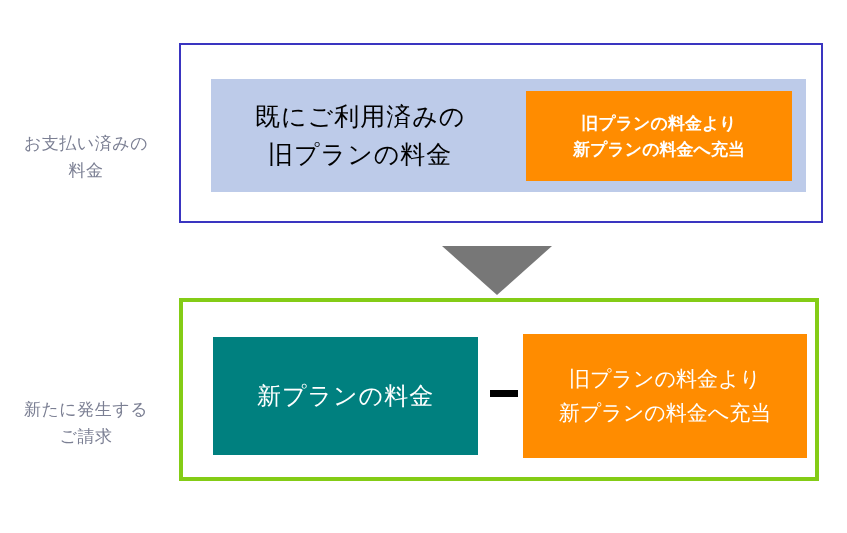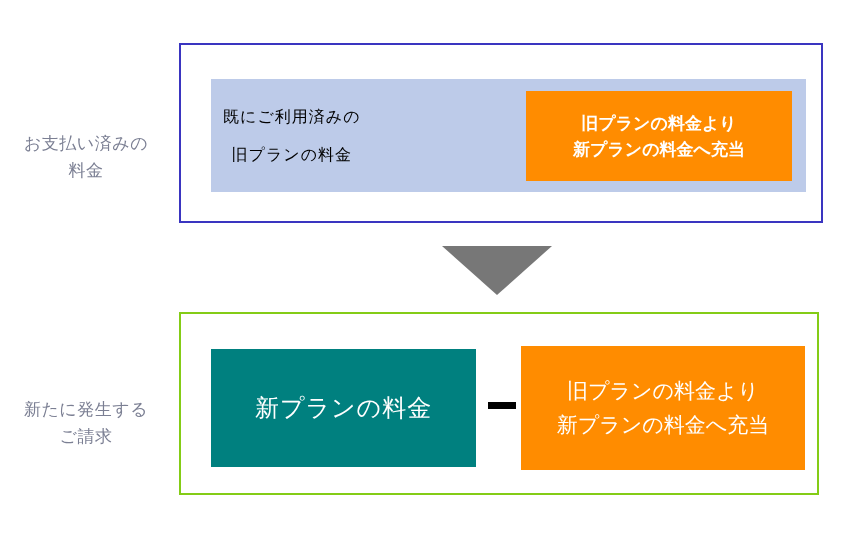--- a/index.html
+++ b/index.html
@@ -38,48 +38,48 @@
     position: absolute;
     box-sizing: border-box;
     background: #ffffff;
   }
   #frame-paid {
     left: 179px;  top: 43px;
     width: 644px; height: 180px;
     border: 2px solid #3a35c0;
   }
   #frame-new {
-    left: 179px;  top: 312px;
+    left: 179px;  top: 298px;
     width: 640px; height: 183px;
-    border: 2px solid #84cc16;
+    border: 4px solid #84cc16;
   }
 
   
   .block {
     position: absolute;
     box-sizing: border-box;
     display: flex;
     align-items: center;
     justify-content: center;
     text-align: center;
     white-space: pre-line;
     font-family: "DejaVu Sans", "Liberation Sans", sans-serif;
   }
 
   
   #block-used {
     left: 30px;  top: 34px;
     width: 595px; height: 113px;
     background: #bdcbe9;
     color: #000000;
-    font-size: 16px;
+    font-size: 25px;
     line-height: 38px;
     letter-spacing: 1px;
     justify-content: flex-start;
-    padding-left: 12px;
+    padding-left: 44px;
   }
   #block-credit-top {
     left: 345px; top: 46px;
     width: 266px; height: 90px;
     background: #ff8c00;
     color: #ffffff;
     font-size: 17px;
     line-height: 26px;
     font-weight: bold;
   }

